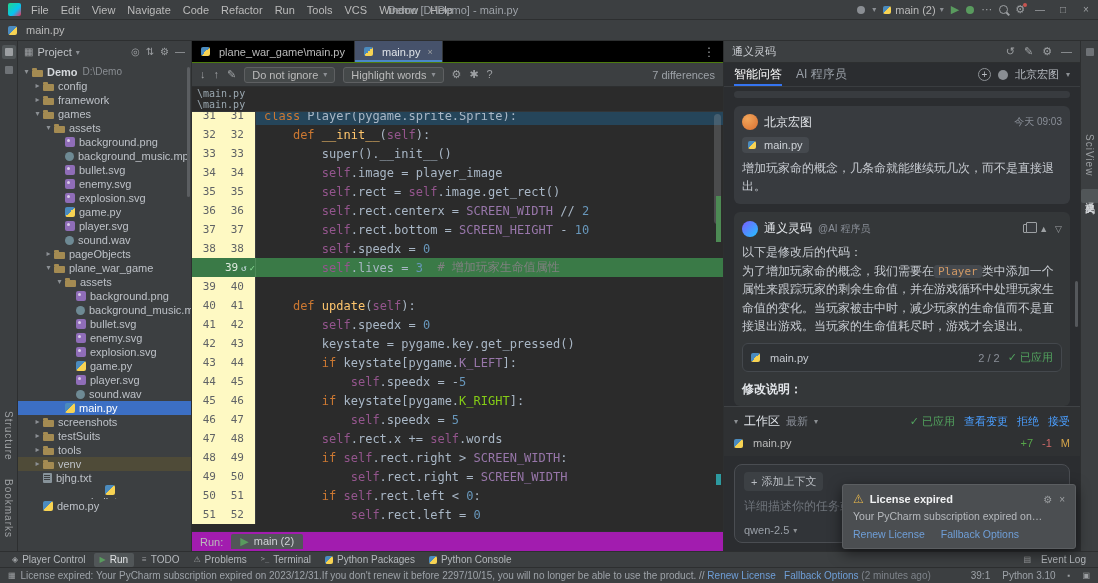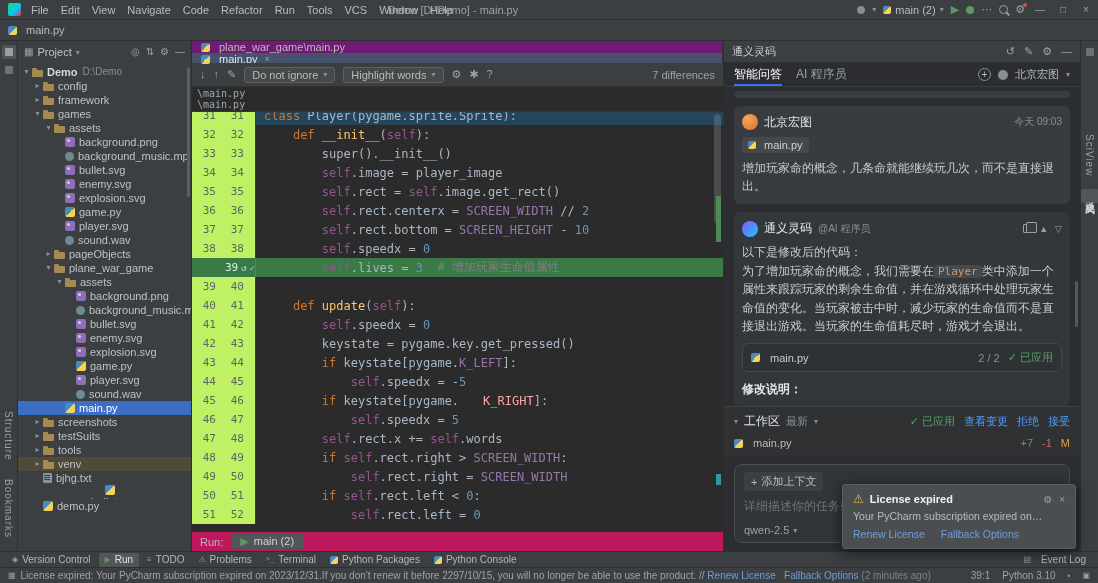--- a/index.html
+++ b/index.html
@@ -62,50 +62,50 @@
   .ficon.img::after { content:""; position:absolute; left:2px; top:2px; width:3px; height:3px; border-radius:50%; background:#d9cce8; }
   .ficon.media { width:9px; height:9px; border-radius:50%; background:#6e8a94; }
   .ficon.txt { width:9px; height:10px; background:#87939a; border-radius:1px; }
   .ficon.txt::after { content:""; position:absolute; left:1px; top:2px; width:6px; height:1px; background:#3c3f41; box-shadow:0 2px 0 #3c3f41,0 4px 0 #3c3f41; }
   .flabel.b { font-weight:bold; color:#d5d8dc; }
   .fsuffix { color:#8a8e93; margin-left:5px; font-size:10px; }
   .tree-scroll { position:absolute; right:1px; top:26px; width:3px; height:130px; background:#5b5e61; border-radius:2px; }
 
   
   .center { width:532px; display:flex; flex-direction:column; background:#2b2b2b; border-right:1px solid #2d2f30; }
-  .tabsrow { height:22px; background:#701a75; border-bottom:6px solid #4d7c0f; display:flex; align-items:stretch; flex-shrink:0;flex-direction:column; }
+  .tabsrow { height:22px; background:#000000; border-bottom:1px solid #4d7c0f; display:flex; align-items:stretch; flex-shrink:0; }
   .etab { display:flex; align-items:center; gap:5px; padding:0 9px; font-size:11px; color:#bbb; border-right:1px solid #323537; }
   .etab.active { background:#46526b; color:#dfe3e8; box-shadow:inset 0 -2px 0 #4a88c7; }
   .etab .x { font-size:9px; color:#9da0a3; margin-left:2px; }
   .kebab { margin-left:auto; padding:0 8px; display:flex; align-items:center; color:#9da0a3; }
 
   .dtoolbar { height:24px; background:#3c3f41; border-bottom:1px solid #2d2f30; display:flex; align-items:center; gap:8px; padding:0 8px; font-size:11px; flex-shrink:0; }
   .dselect { background:#45494a; border:1px solid #5e6062; border-radius:3px; padding:1px 7px; display:flex; align-items:center; gap:5px; color:#bbb; }
   .ddiff-count { margin-left:auto; color:#9da2a8; }
 
   .paths { background:#2b2b2b; border-bottom:1px solid #323537; padding:1px 0 1px 5px; font-family:"DejaVu Sans Mono",monospace; font-size:10px; color:#9aa7b0; flex-shrink:0; line-height:11px; }
 
   .editor { flex:1; position:relative; overflow:hidden; font-family:"DejaVu Sans Mono",monospace; font-size:12px; }
   .code-lines { margin-top:-6px; }
   .crow { height:19px; display:flex; align-items:center; }
-  .gut { width:64px; flex-shrink:0; display:flex; align-items:center; background:#bef264; height:100%; font-size:11px; color:#606366; border-right:1px solid #3a3c3e; }
+  .gut { width:64px; flex-shrink:0; display:flex; align-items:center; background:#fef9c3; height:100%; font-size:11px; color:#606366; border-right:1px solid #3a3c3e; }
   .ln { width:24px; text-align:right; }
   .ln + .ln { margin-left:4px; }
   .ct { flex:1; white-space:pre; padding-left:8px; height:100%; display:flex; align-items:center; }
   .crow.sel .ct { background:#25455a; }
   .crow.add { background:#3a7a47; }
   .crow.add .gut { background:#3a7a47; color:#dfeadf; border-right-color:#4c8a58; }
   .gicon { margin-left:3px; font-size:9px; color:#cfe0e8; }
   .gicon.ok { color:#8fe39a; }
   .ed-scroll { position:absolute; right:0; top:0; bottom:0; width:12px; }
   .ed-thumb { position:absolute; right:2px; top:2px; width:7px; height:110px; background:rgba(170,175,180,.25); border-radius:4px; }
   .mark-green { position:absolute; right:2px; top:84px; width:5px; height:46px; background:#4d8a54; }
   .mark-teal { position:absolute; right:2px; top:362px; width:5px; height:11px; background:#2d9aa0; }
 
-  .runrow { height:20px; background:#be185d; border-top:1px solid #2d2f30; display:flex; align-items:center; gap:8px; padding:0 8px; font-size:11px; flex-shrink:0; }
+  .runrow { height:20px; background:#a21caf; border-top:1px solid #2d2f30; display:flex; align-items:center; gap:8px; padding:0 8px; font-size:11px; flex-shrink:0; }
   .runtab { display:flex; align-items:center; gap:5px; background:#515658; padding:1px 9px 2px; border-radius:2px 2px 0 0; color:#d0d3d6; }
 
   
   .ai { width:356px; background:#2b2d30; display:flex; flex-direction:column; position:relative; }
   .aihead { height:22px; background:#3c3f41; border-bottom:1px solid #2d2f30; display:flex; align-items:center; padding:0 8px; font-size:11px; color:#c9ccd1; flex-shrink:0; }
   .aihead-icons { margin-left:auto; display:flex; gap:9px; color:#9da0a3; font-size:11px; }
   .aitabs { height:24px; display:flex; align-items:center; gap:14px; padding:0 10px; border-bottom:1px solid #3a3d40; font-size:12px; flex-shrink:0; }
   .aitab { color:#9aa0a8; padding:3px 0; }
   .aitab.active { color:#ffffff; box-shadow:inset 0 -2px 0 #3574f0; }
   .aitabs-right { margin-left:auto; display:flex; align-items:center; gap:7px; font-size:11px; color:#b9bdc3; }
@@ -554,21 +554,21 @@
                 <span class="ln">44</span>
                 <span class="ln">45</span>
               </span>
               <span class="ct"><span style="color: rgb(169, 183, 198);">            </span><span style="color: rgb(148, 85, 141);">self</span><span style="color: rgb(169, 183, 198);">.speedx = -</span><span style="color: rgb(104, 151, 187);">5</span></span>
             </div>
             <div class="crow">
               <span class="gut">
                 <span class="ln">45</span>
                 <span class="ln">46</span>
               </span>
-              <span class="ct"><span style="color: rgb(169, 183, 198);">        </span><span style="color: rgb(204, 120, 50);">if </span><span style="color: rgb(169, 183, 198);">keystate[pygame.</span><span style="color: #fca5a5; margin-left: 24px;">K_RIGHT</span><span style="color: rgb(169, 183, 198);">]:</span></span>
+              <span class="ct"><span style="color: rgb(169, 183, 198);">        </span><span style="color: rgb(204, 120, 50);">if </span><span style="color: rgb(169, 183, 198);">keystate[pygame.</span><span style="color: #84cc16;">K_RIGHT</span><span style="color: rgb(169, 183, 198);">]:</span></span>
             </div>
             <div class="crow">
               <span class="gut">
                 <span class="ln">46</span>
                 <span class="ln">47</span>
               </span>
               <span class="ct"><span style="color: rgb(169, 183, 198);">            </span><span style="color: rgb(148, 85, 141);">self</span><span style="color: rgb(169, 183, 198);">.speedx = </span><span style="color: rgb(104, 151, 187);">5</span></span>
             </div>
             <div class="crow">
               <span class="gut">
@@ -736,21 +736,21 @@
           <span class="vlabel on">通义灵码</span>
         </div>
     </div>
 
   </div>
 
   <div class="twbar">
     <div style="display:flex;gap:2px;align-items:center;">
         <span class="twb">
           <span class="twi ">◈</span>
-          <span>Version Control</span>
+          <span>Player Control</span>
         </span>
         <span class="twb on">
           <span class="twi  run">▶</span>
           <span>Run</span>
         </span>
         <span class="twb">
           <span class="twi ">≡</span>
           <span>TODO</span>
         </span>
         <span class="twb">

